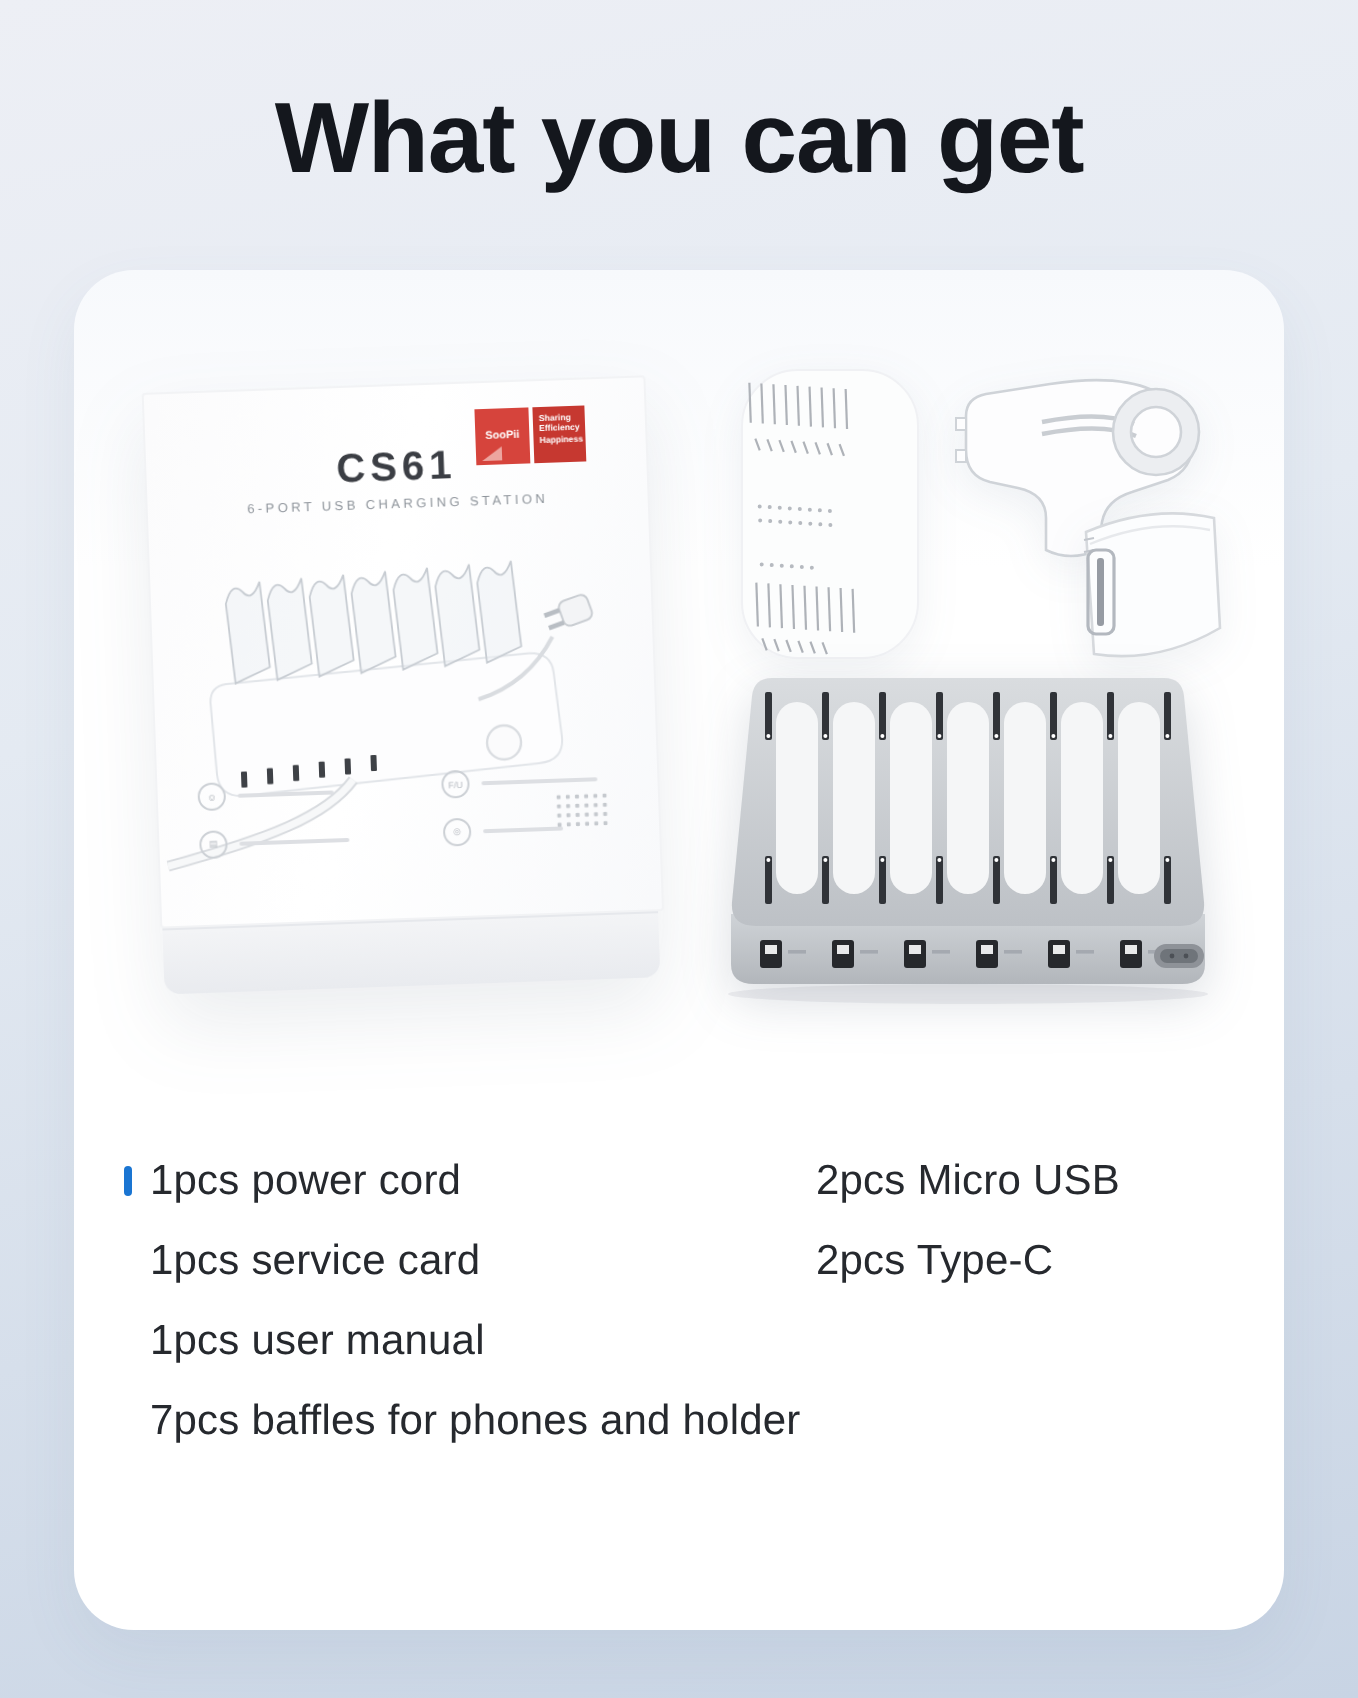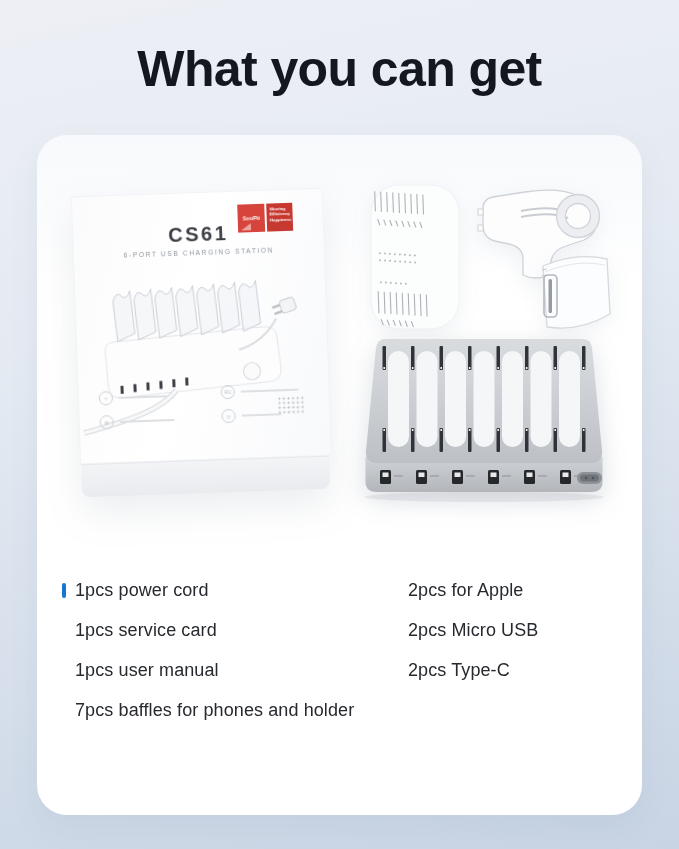--- a/index.html
+++ b/index.html
@@ -52,21 +52,21 @@
   .p-curve{left:494px;top:115px;}
   .p-station{left:321px;top:200px;filter:drop-shadow(0 8px 12px rgba(60,75,100,0.18));}
   
   .lists{position:absolute;left:0;top:446px;width:100%;}
   .col{position:absolute;top:0;}
   .col-left{left:25px;}
   .col-right{left:358px;}
   .li{display:flex;align-items:flex-start;height:19px;margin-bottom:21px;}
   .bar{width:4px;height:15px;border-radius:2px;margin:2px 9px 0 0;background:transparent;flex:none;}
   .li.first .bar{background:#1a75d2;}
-  .li-text{font-size:18px;line-height:19px;color:#26292e;letter-spacing:0.1px;white-space:nowrap;}
+  .li-text{font-size:21px;line-height:19px;color:#26292e;letter-spacing:0.1px;white-space:nowrap;}
 </style>
 </head>
 <body>
 
 <div class="page">
 
   <h1 class="title">What you can get</h1>
 
   <div class="card">
 
@@ -345,24 +345,20 @@
           <span class="li-text">1pcs user manual</span>
         </div>
         <div class="li">
           <span class="bar"></span>
           <span class="li-text">7pcs baffles for phones and holder</span>
         </div>
       </div>
       <div class="col col-right">
         <div class="li">
           <span class="bar"></span>
-          <span class="li-text">2pcs for Apple</span>
-        </div>
-        <div class="li">
-          <span class="bar"></span>
           <span class="li-text">2pcs Micro USB</span>
         </div>
         <div class="li">
           <span class="bar"></span>
           <span class="li-text">2pcs Type-C</span>
         </div>
       </div>
     </div>
 
   </div>

